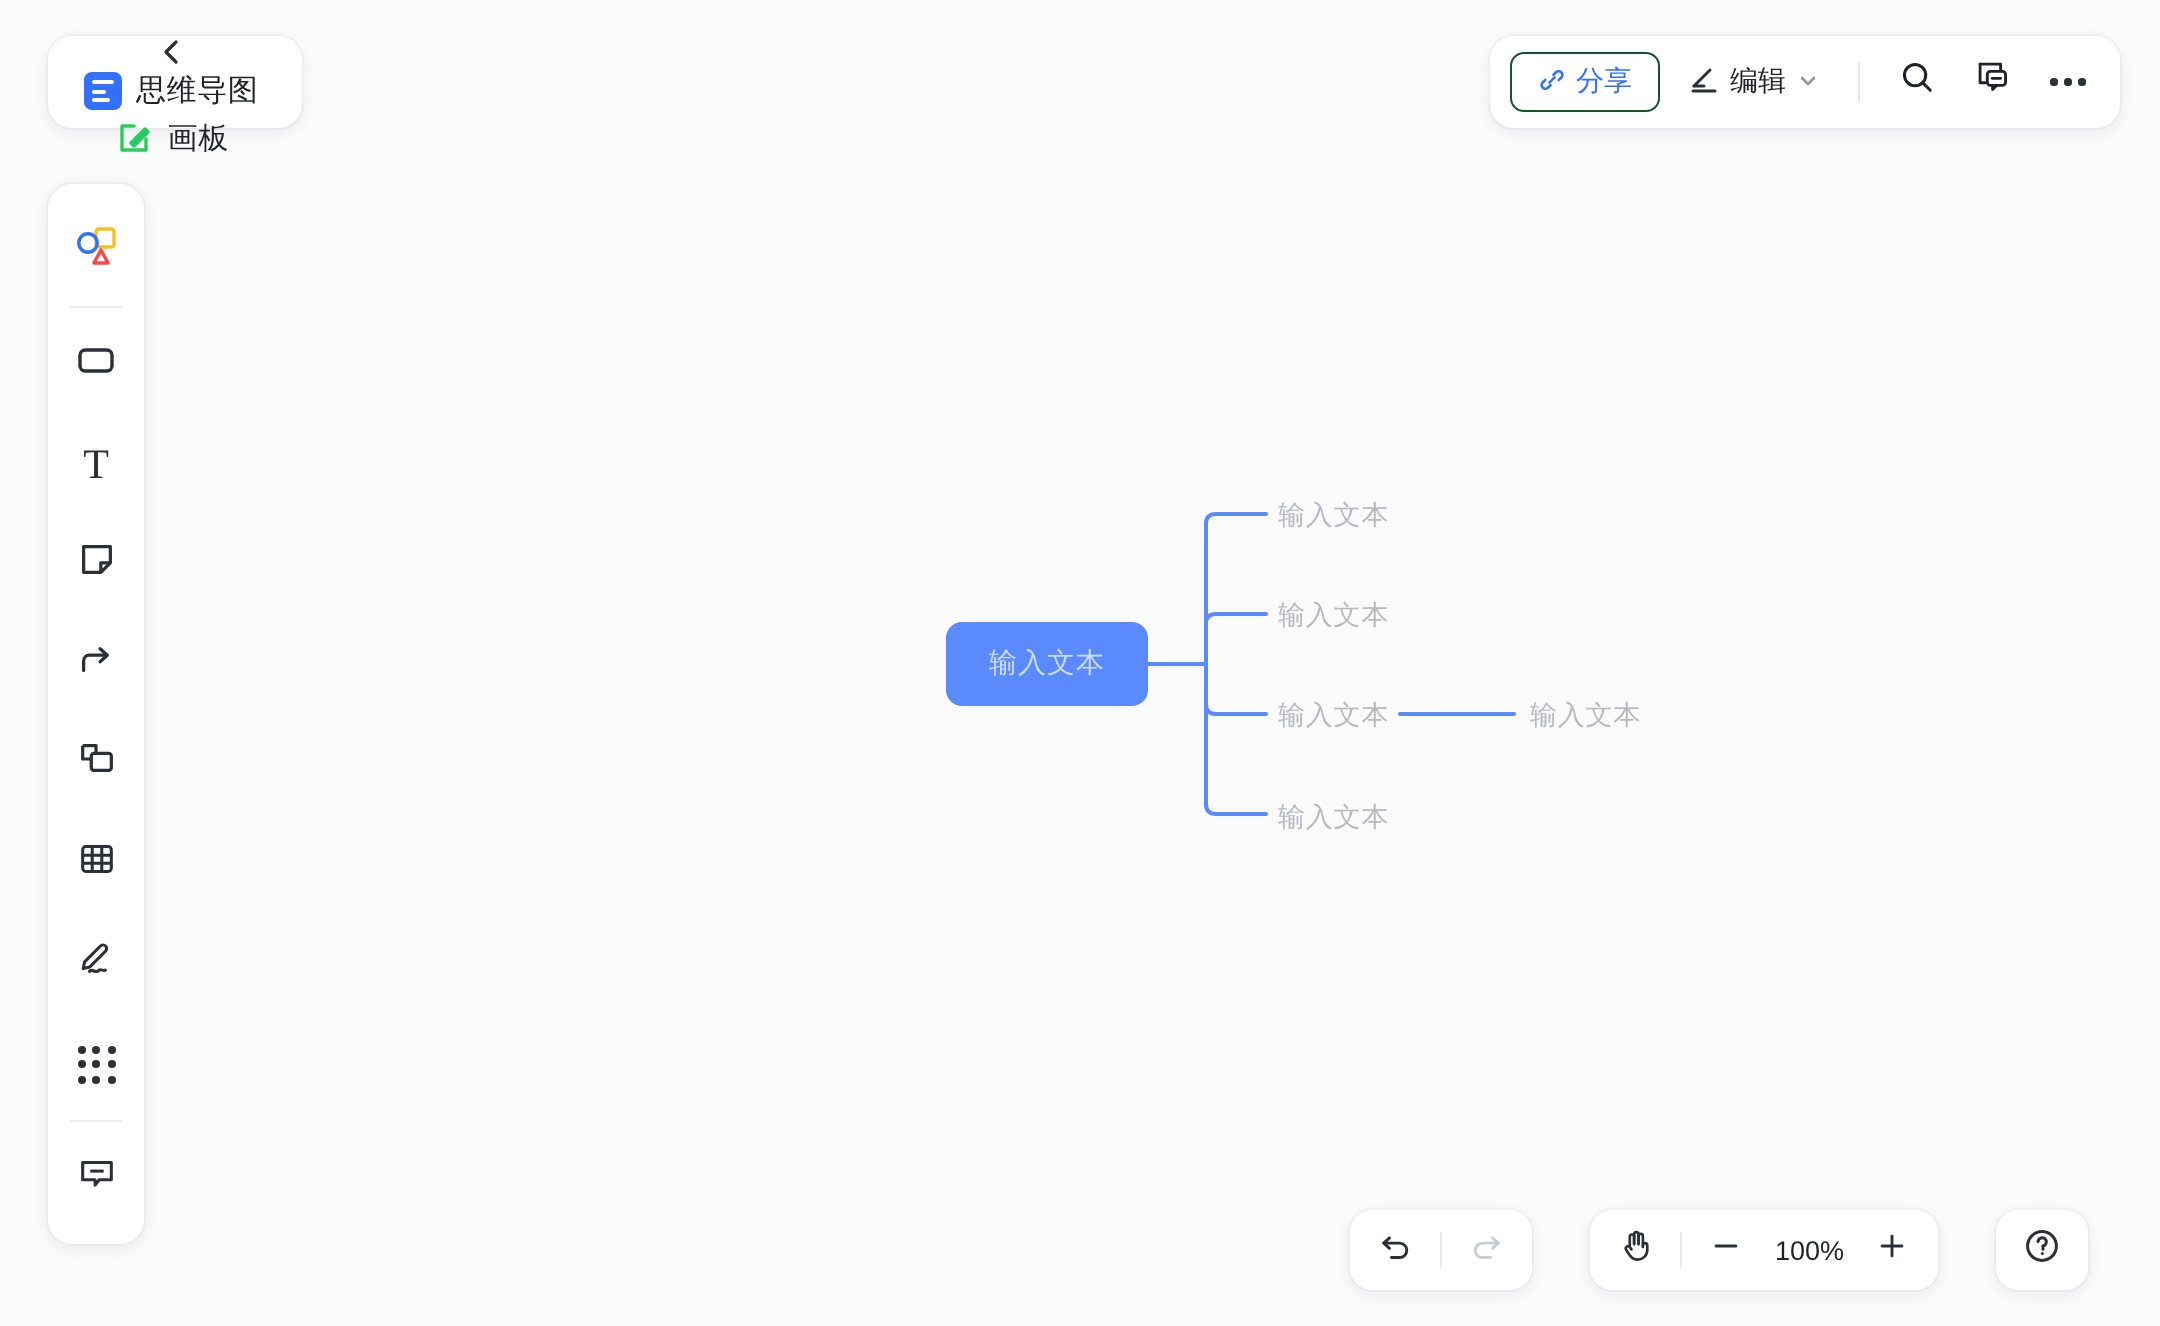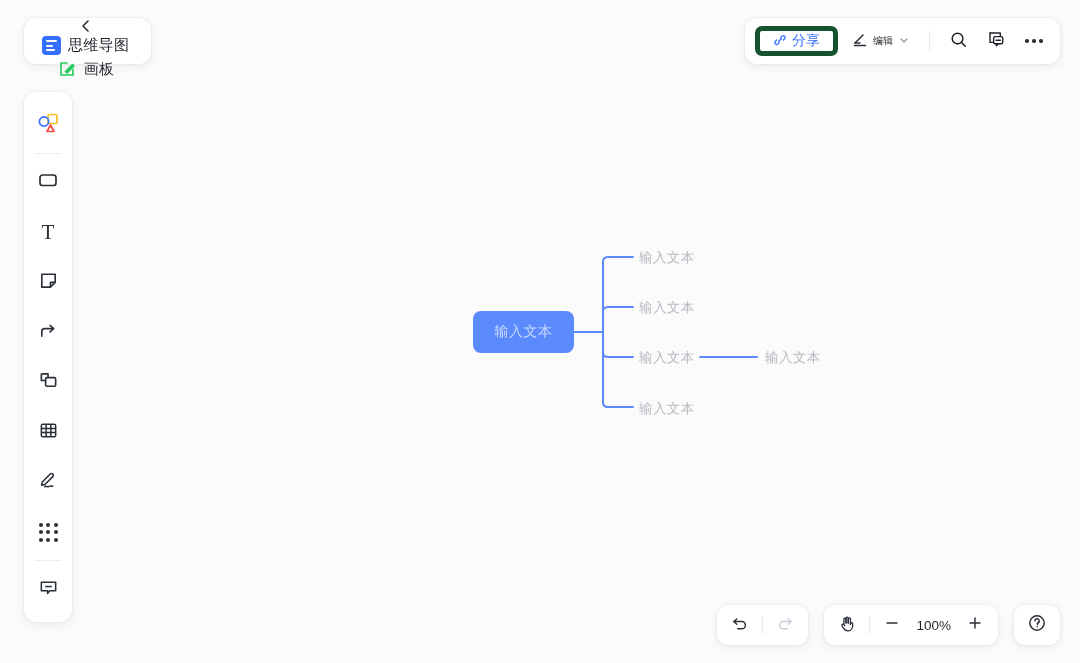--- a/index.html
+++ b/index.html
@@ -43,27 +43,27 @@
   
   .toolbar-right {
     position: absolute; right: 20px; top: 18px; height: 46px;
     display: flex; align-items: center; gap: 6px;
     background: #fff; border-radius: 12px; padding: 0 10px;
     box-shadow: 0 2px 8px rgba(16,24,40,.08), 0 0 0 1px rgba(16,24,40,.03);
   }
   .share-btn {
     display: flex; align-items: center; gap: 5px;
     height: 30px; padding: 0 13px; border-radius: 7px;
-    border: 5px solid #14532d; color: #3370ff; background: #fff;
+    border: 1px solid #14532d; color: #3370ff; background: #fff;
     font-size: 14px; cursor: pointer; white-space: nowrap;
   }
   .edit-btn {
     display: flex; align-items: center; gap: 5px; height: 30px;
     padding: 0 8px; border-radius: 7px; color: #1f2329;
-    font-size: 10px; cursor: pointer; white-space: nowrap;
+    font-size: 14px; cursor: pointer; white-space: nowrap;
   }
   .chev { color: #8f959e; font-size: 10px; margin-left: 1px; }
   .tb-sep { width: 1px; height: 20px; background: #e6e8eb; margin: 0 6px; }
   .icon-btn {
     width: 32px; height: 32px; border-radius: 7px; display: flex;
     align-items: center; justify-content: center; cursor: pointer; color: #1f2329;
   }
   .dots { display: flex; gap: 3.5px; align-items: center; }
   .dots span { width: 3.5px; height: 3.5px; border-radius: 50%; background: #2b3038; display: block; }
 
@@ -89,21 +89,21 @@
     background: #5a8afc; border-radius: 8px;
     display: flex; align-items: center; justify-content: center;
     color: #ccdcff; font-size: 14px; letter-spacing: .5px; pointer-events: auto; cursor: text;
   }
   .leaf {
     position: absolute; color: #b6bac0; font-size: 13.5px; letter-spacing: .4px;
     white-space: nowrap; pointer-events: auto; cursor: text;
   }
 
   
-  .bottom { position: absolute; right: 20px; bottom: 18px; display: flex; align-items: center; gap: 16px; }
+  .bottom { position: absolute; right: 36px; bottom: 18px; display: flex; align-items: center; gap: 29px; }
   .pill {
     height: 40px; background: #fff; border-radius: 11px; display: flex;
     align-items: center; padding: 0 8px; gap: 2px;
     box-shadow: 0 2px 8px rgba(16,24,40,.08), 0 0 0 1px rgba(16,24,40,.03);
   }
   .pill-btn {
     min-width: 30px; height: 30px; border-radius: 7px; display: flex;
     align-items: center; justify-content: center; cursor: pointer; color: #2b3038;
   }
   .pill-btn.disabled { color: #c9cdd4; cursor: default; }

